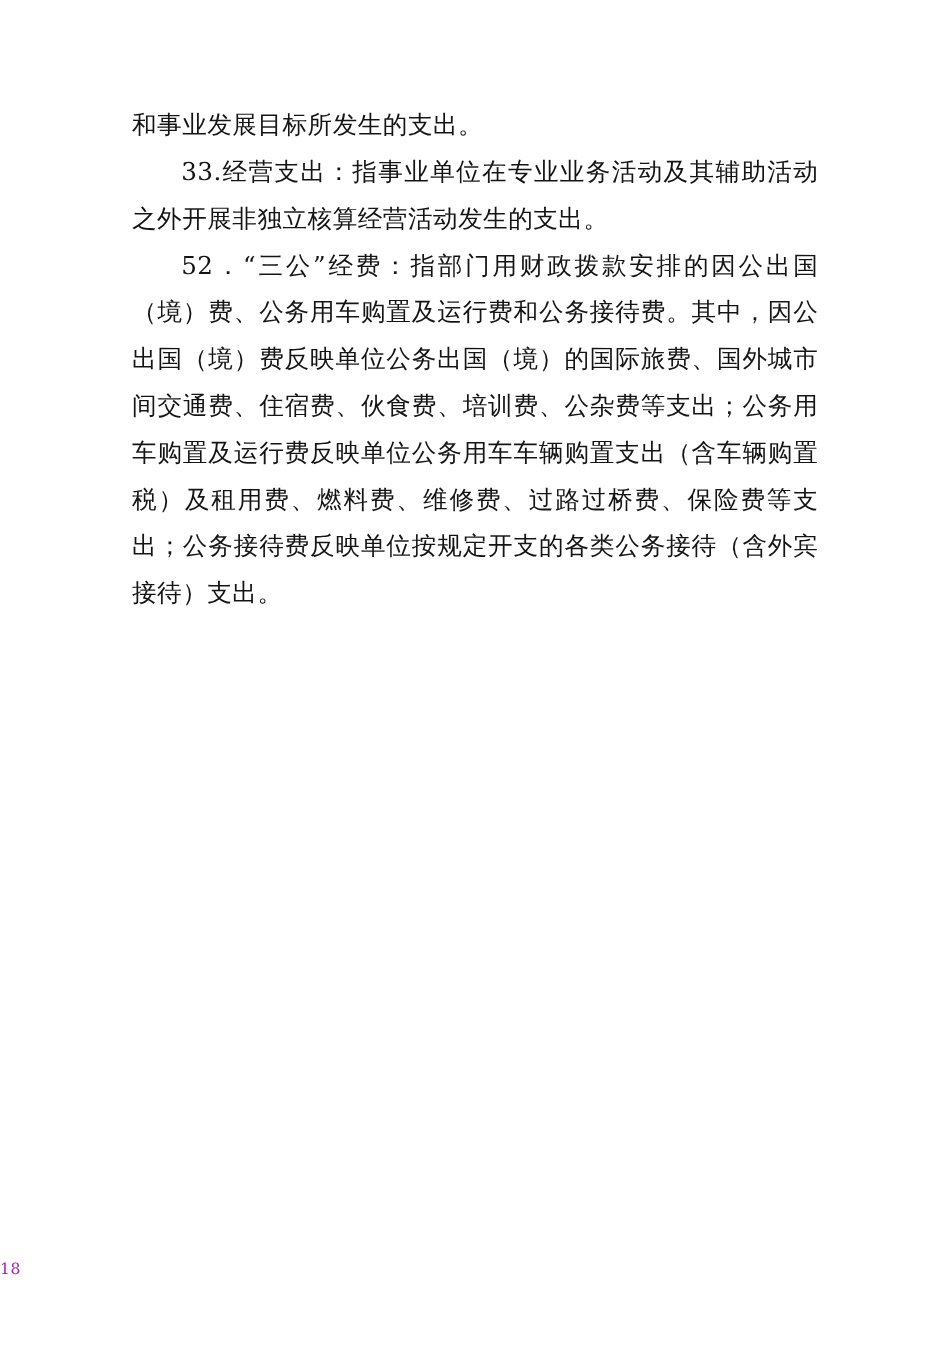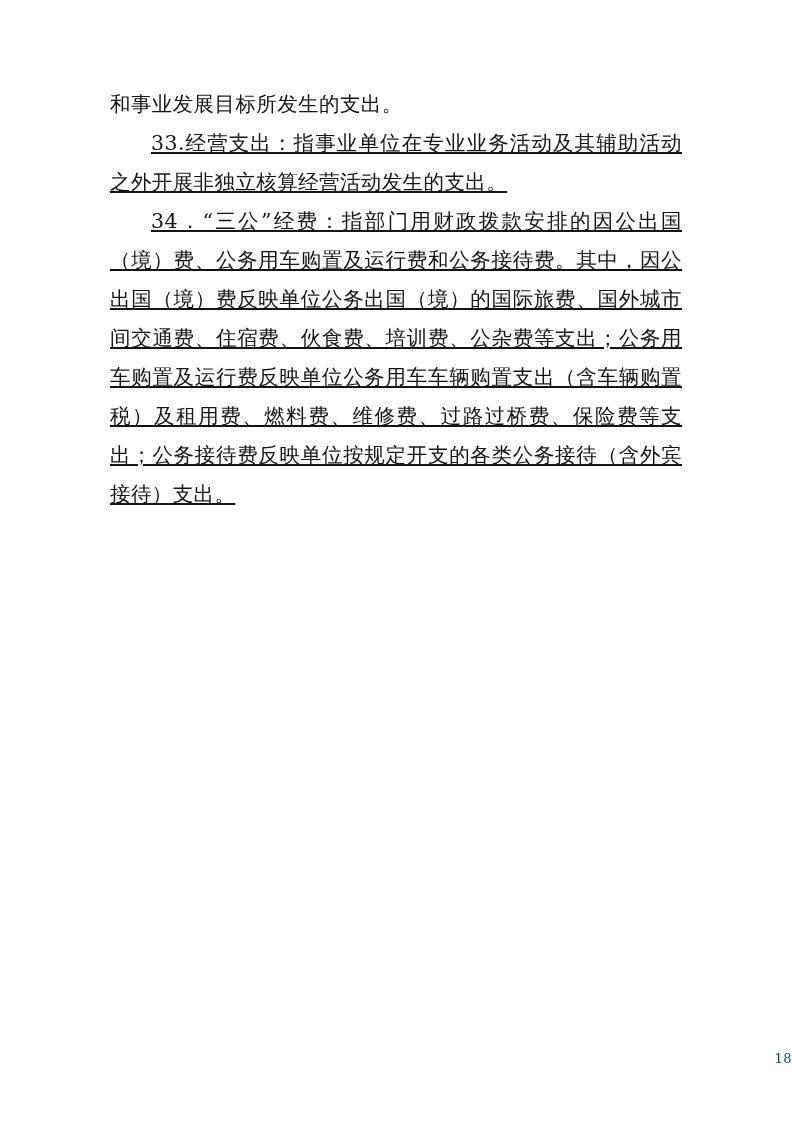--- a/index.html
+++ b/index.html
@@ -31,38 +31,37 @@
     text-justify: inter-ideograph;
     letter-spacing: 0.4px;
     color: #141414;
   }
   .para {
     margin: 0 0 0 0;
     text-indent: 0;
   }
   .para.indent {
     text-indent: 41px;
-    text-decoration: underline;
   }
   .footer {
     position: absolute;
     left: 0;
     bottom: 56px;
     width: 792px;
-    text-align: right;
+    text-align: left;
     font-family: "DejaVu Serif", "Liberation Serif", serif;
     font-size: 13px;
-    color: #0c4a6e;
+    color: #a21caf;
     letter-spacing: 0.5px;
   }
 </style>
 </head>
 <body>
 
 <div class="page">
   <div class="body-text">
     <p class="para">和事业发展目标所发生的支出。</p>
     <p class="para indent">33.经营支出：指事业单位在专业业务活动及其辅助活动之外开展非独立核算经营活动发生的支出。</p>
-    <p class="para indent">34．“三公”经费：指部门用财政拨款安排的因公出国（境）费、公务用车购置及运行费和公务接待费。其中，因公出国（境）费反映单位公务出国（境）的国际旅费、国外城市间交通费、住宿费、伙食费、培训费、公杂费等支出；公务用车购置及运行费反映单位公务用车车辆购置支出（含车辆购置税）及租用费、燃料费、维修费、过路过桥费、保险费等支出；公务接待费反映单位按规定开支的各类公务接待（含外宾接待）支出。</p>
+    <p class="para indent">52．“三公”经费：指部门用财政拨款安排的因公出国（境）费、公务用车购置及运行费和公务接待费。其中，因公出国（境）费反映单位公务出国（境）的国际旅费、国外城市间交通费、住宿费、伙食费、培训费、公杂费等支出；公务用车购置及运行费反映单位公务用车车辆购置支出（含车辆购置税）及租用费、燃料费、维修费、过路过桥费、保险费等支出；公务接待费反映单位按规定开支的各类公务接待（含外宾接待）支出。</p>
   </div>
 </div>
 
 <div class="footer">18</div>
 
 </body></html>

